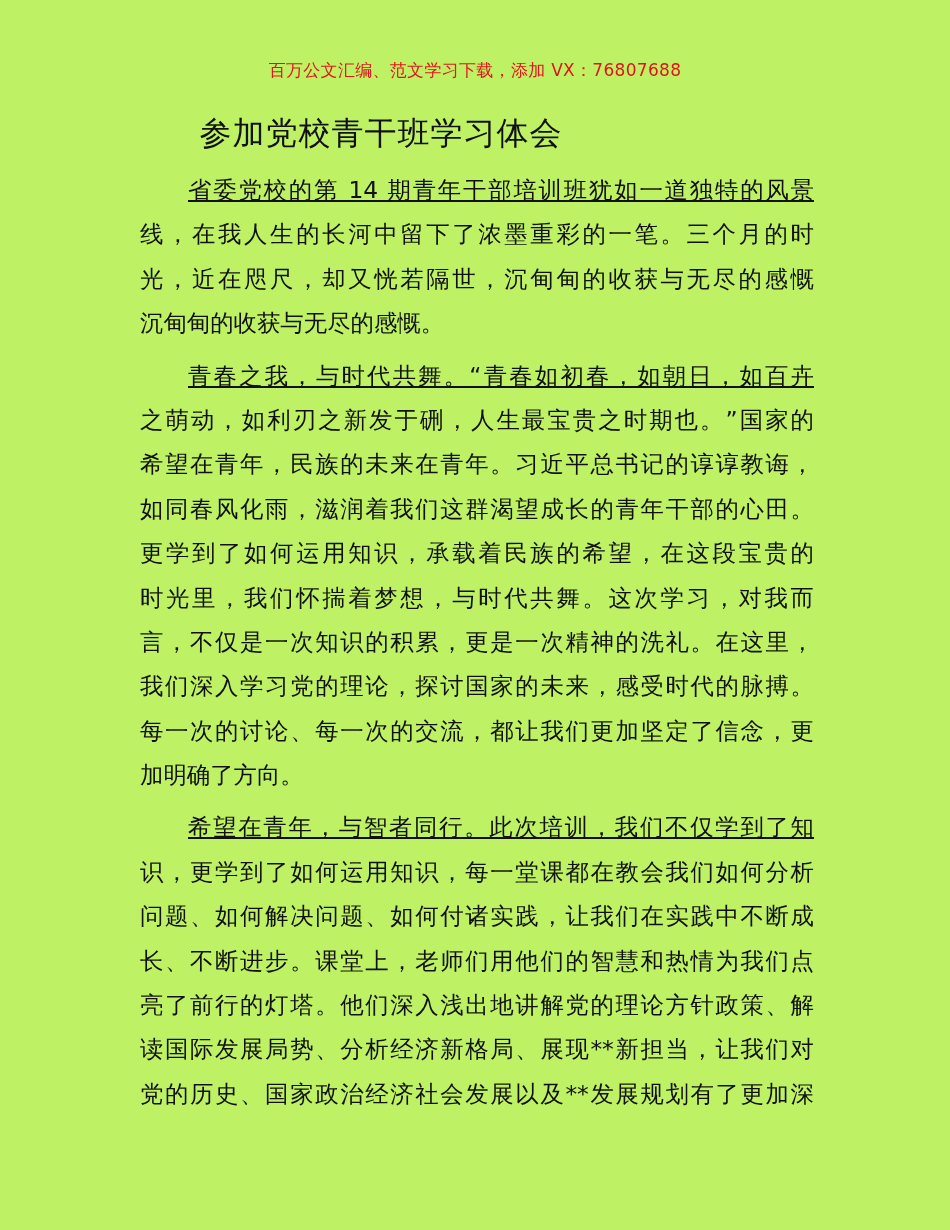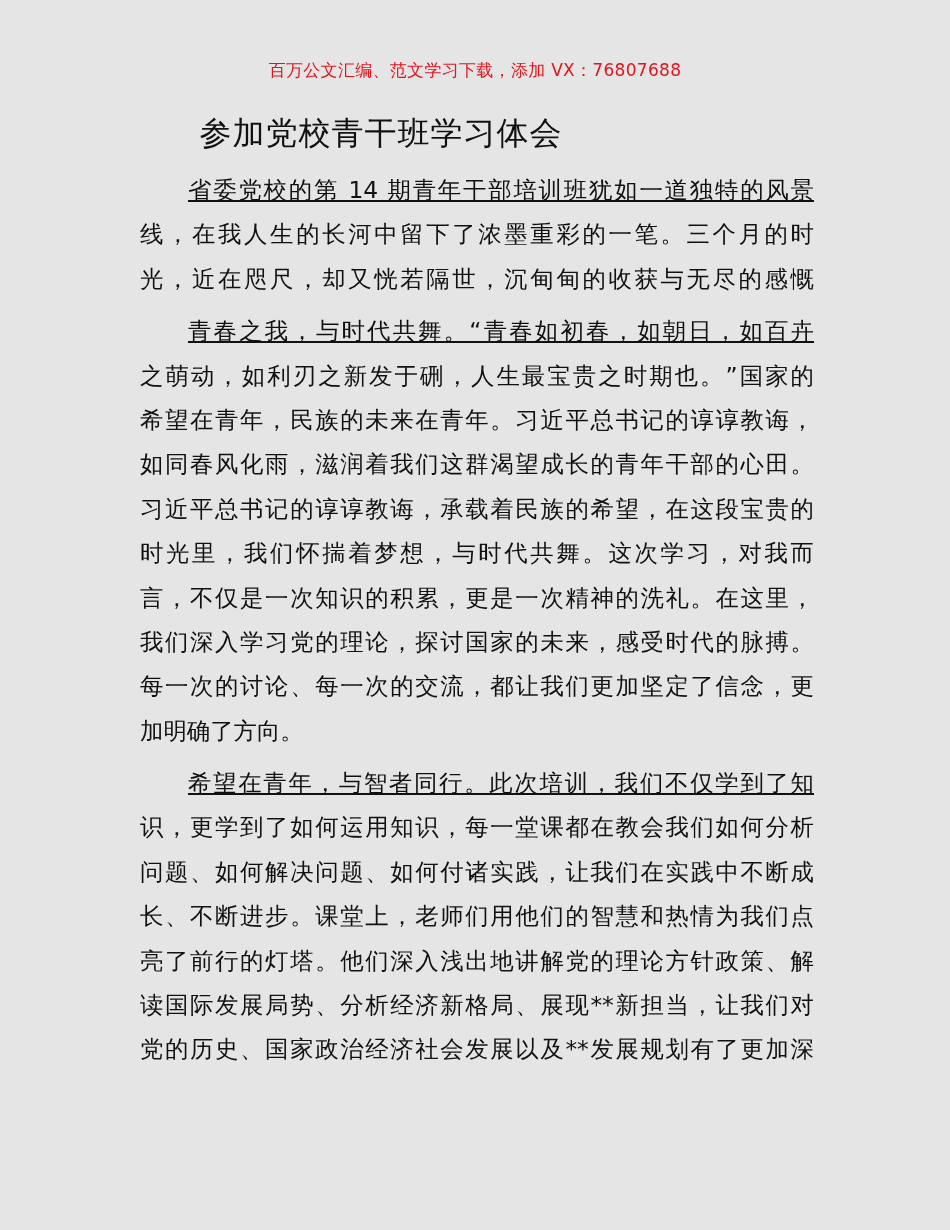--- a/index.html
+++ b/index.html
@@ -12,21 +12,21 @@
       height: 1230px;
       position: relative;
       overflow: hidden;
       font-family: "DejaVu Sans", "Liberation Sans", sans-serif;
     }
     .page {
       position: absolute;
       left: 0; top: 0;
       width: 950px;
       height: 1230px;
-      background: #e5e5e5;
+      background: #bef264;
     }
     .watermark {
       position: absolute;
       top: 57px;
       left: 0;
       width: 950px;
       text-align: center;
       color: #e0141e;
       font-size: 17px;
       line-height: 26px;
@@ -82,27 +82,28 @@
 
 <div class="page">
   <div class="watermark">百万公文汇编、范文学习下载，添加 VX：76807688</div>
   <div class="title">参加党校青干班学习体会</div>
 
   <div class="body">
     <p>
       <span class="line indent">省委党校的第 14 期青年干部培训班犹如一道独特的风景</span>
       <span class="line">线，在我人生的长河中留下了浓墨重彩的一笔。三个月的时</span>
       <span class="line">光，近在咫尺，却又恍若隔世，沉甸甸的收获与无尽的感慨</span>
+      <span class="line last">沉甸甸的收获与无尽的感慨。</span>
     </p>
     <p class="gap">
       <span class="line indent">青春之我，与时代共舞。“青春如初春，如朝日，如百卉</span>
       <span class="line">之萌动，如利刃之新发于硎，人生最宝贵之时期也。”国家的</span>
       <span class="line">希望在青年，民族的未来在青年。习近平总书记的谆谆教诲，</span>
       <span class="line">如同春风化雨，滋润着我们这群渴望成长的青年干部的心田。</span>
-      <span class="line">习近平总书记的谆谆教诲，承载着民族的希望，在这段宝贵的</span>
+      <span class="line">更学到了如何运用知识，承载着民族的希望，在这段宝贵的</span>
       <span class="line">时光里，我们怀揣着梦想，与时代共舞。这次学习，对我而</span>
       <span class="line">言，不仅是一次知识的积累，更是一次精神的洗礼。在这里，</span>
       <span class="line">我们深入学习党的理论，探讨国家的未来，感受时代的脉搏。</span>
       <span class="line">每一次的讨论、每一次的交流，都让我们更加坚定了信念，更</span>
       <span class="line last">加明确了方向。</span>
     </p>
     <p class="gap">
       <span class="line indent">希望在青年，与智者同行。此次培训，我们不仅学到了知</span>
       <span class="line">识，更学到了如何运用知识，每一堂课都在教会我们如何分析</span>
       <span class="line">问题、如何解决问题、如何付诸实践，让我们在实践中不断成</span>

